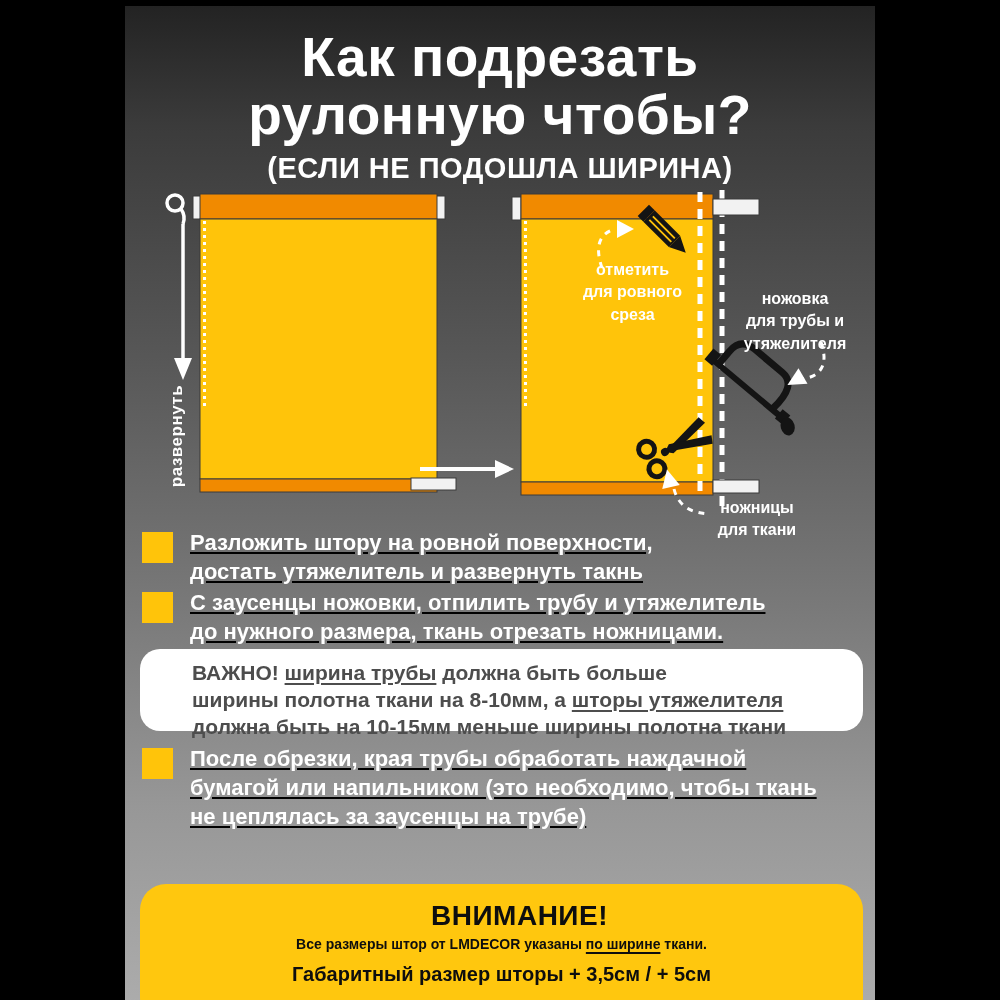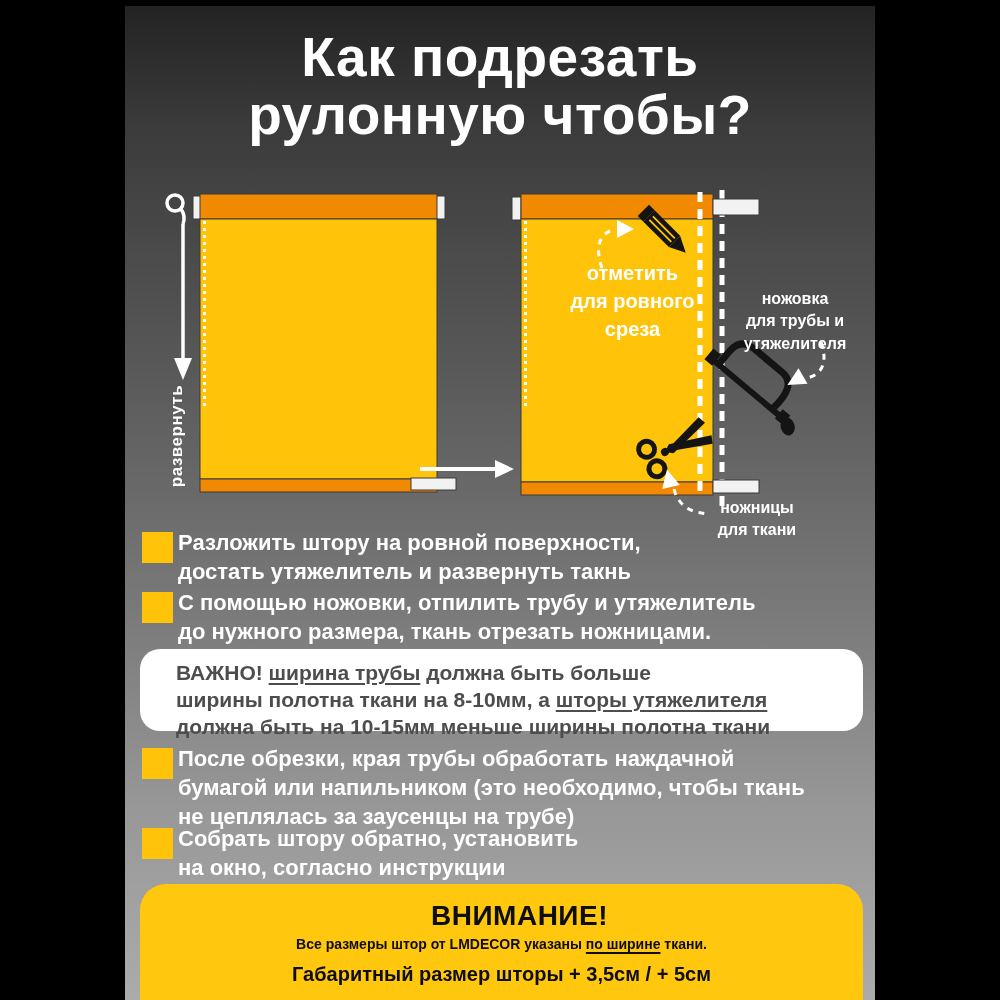--- a/index.html
+++ b/index.html
@@ -17,55 +17,56 @@
   }
   
   .title{position:absolute;top:22px;left:0;width:750px;text-align:center;color:#fff;}
   .title .l1,.title .l2{font-size:55px;line-height:1.06;letter-spacing:.5px;}
   .title .sub{font-size:29px;margin-top:7px;letter-spacing:.5px;}
   
   .diagram{position:absolute;left:0;top:180px;width:750px;height:355px;}
   .diagram svg{position:absolute;left:0;top:0;}
   .dlabel{position:absolute;color:#fff;text-align:center;white-space:pre-line;}
   .lbl-pull{left:292px;top:243px;width:100px;font-size:15px;line-height:1.35;}
-  .lbl-mark{left:440px;top:73px;width:135px;font-size:20px;line-height:1.4;text-align:center;}
+  .lbl-mark{left:440px;top:73px;width:135px;font-size:16px;line-height:1.4;text-align:center;}
   .lbl-saw{left:592px;top:102px;width:156px;font-size:16px;line-height:1.4;}
   .lbl-scissors{left:577px;top:311px;width:110px;font-size:16px;line-height:1.4;}
   .v-label{position:absolute;left:39px;top:191px;width:26px;height:118px;display:flex;align-items:center;justify-content:center;}
   .v-label span{transform:rotate(-90deg);white-space:nowrap;color:#fff;font-size:17px;letter-spacing:.5px;}
   
   .f-yellow{fill:var(--fabric-yellow,#FFC40A);}
   .f-orange{fill:var(--tube-orange,#F18A00);}
   .f-white{fill:#f2f2f2;}
   .f-black{fill:#141414;}
   .outl{stroke:#3a3a3a;stroke-width:1;}
   
-  .step-row{position:absolute;left:17px;display:flex;gap:5px;}
+  .step-row{position:absolute;left:17px;display:flex;gap:17px;text-decoration:underline;}
   .step-square{width:31px;height:31px;background:var(--bullet-yellow,#FFC40A);margin-top:4px;flex:none;}
   .step-text{font-size:22px;line-height:29px;color:#fff;white-space:pre-line;}
   
   .note{position:absolute;left:15px;top:643px;width:723px;height:82px;border-radius:20px;
-    background:var(--note-bg,#fff);box-sizing:border-box;padding:10px 18px 10px 36px;}
+    background:var(--note-bg,#fff);box-sizing:border-box;padding:10px 18px 10px 52px;}
   .note-text{font-size:21px;line-height:27px;color:var(--note-text,#4d4d4d);white-space:pre-line;}
   .u{text-decoration:underline;text-decoration-thickness:2px;text-underline-offset:3px;}
   
   .attention{position:absolute;left:15px;top:878px;width:723px;height:140px;border-radius:26px;
     background:var(--attention-bg,#FFC70E);box-sizing:border-box;padding-top:16px;text-align:center;color:#0e0e0e;}
   .attention .a-title{font-size:28px;letter-spacing:.5px;padding-left:36px;}
   .attention .a-l2{font-size:14px;margin-top:4px;}
   .attention .a-l3{font-size:20px;margin-top:11px;}
 </style>
 </head>
 <body>
 
 <div class="content">
 
   <div class="title">
     <div class="l1">Как подрезать</div>
     <div class="l2">рулонную чтобы?</div>
+    <div class="sub">(ЕСЛИ НЕ ПОДОШЛА ШИРИНА)</div>
   </div>
 
   <div class="diagram">
     <svg width="750" height="355" viewBox="0 0 750 355">
 
       <g>
         <rect x="68" y="10" width="9" height="23" class="f-white outl"></rect>
         <rect x="311" y="10" width="9" height="23" class="f-white outl"></rect>
         <rect x="75" y="8" width="237" height="25" class="f-orange outl"></rect>
         <rect x="75" y="33" width="237" height="260" class="f-yellow outl"></rect>
@@ -149,41 +150,36 @@
 для ткани</div>
   </div>
 
   <div class="step-row" style="top:522px">
     <div class="step-square"></div>
     <div class="step-text">Разложить штору на ровной поверхности,
 достать утяжелитель и развернуть такнь</div>
   </div>
   <div class="step-row" style="top:582px">
     <div class="step-square"></div>
-    <div class="step-text">С помощью ножовки, отпилить трубу и утяжелитель
+    <div class="step-text">С заусенцы ножовки, отпилить трубу и утяжелитель
 до нужного размера, ткань отрезать ножницами.</div>
   </div>
 
   <div class="note">
     <div class="note-text"><span>ВАЖНО! </span><span class="u">ширина трубы</span><span> должна быть больше
 ширины полотна ткани на 8-10мм, а </span><span class="u">шторы утяжелителя</span><span>
 должна быть на 10-15мм меньше ширины полотна ткани</span></div>
   </div>
 
   <div class="step-row" style="top:738px">
     <div class="step-square"></div>
     <div class="step-text">После обрезки, края трубы обработать наждачной
 бумагой или напильником (это необходимо, чтобы ткань
 не цеплялась за заусенцы на трубе)</div>
   </div>
-  <div class="step-row" style="top:818px">
-    <div class="step-square"></div>
-    <div class="step-text">Собрать штору обратно, установить
-на окно, согласно инструкции</div>
-  </div>
 
   <div class="attention">
     <div class="a-title">ВНИМАНИЕ!</div>
     <div class="a-l2"><span>Все размеры штор от LMDECOR указаны </span><span class="u">по ширине</span><span> ткани.</span></div>
     <div class="a-l3">Габаритный размер шторы + 3,5см / + 5см</div>
   </div>
 
 </div>
 
 </body></html>

